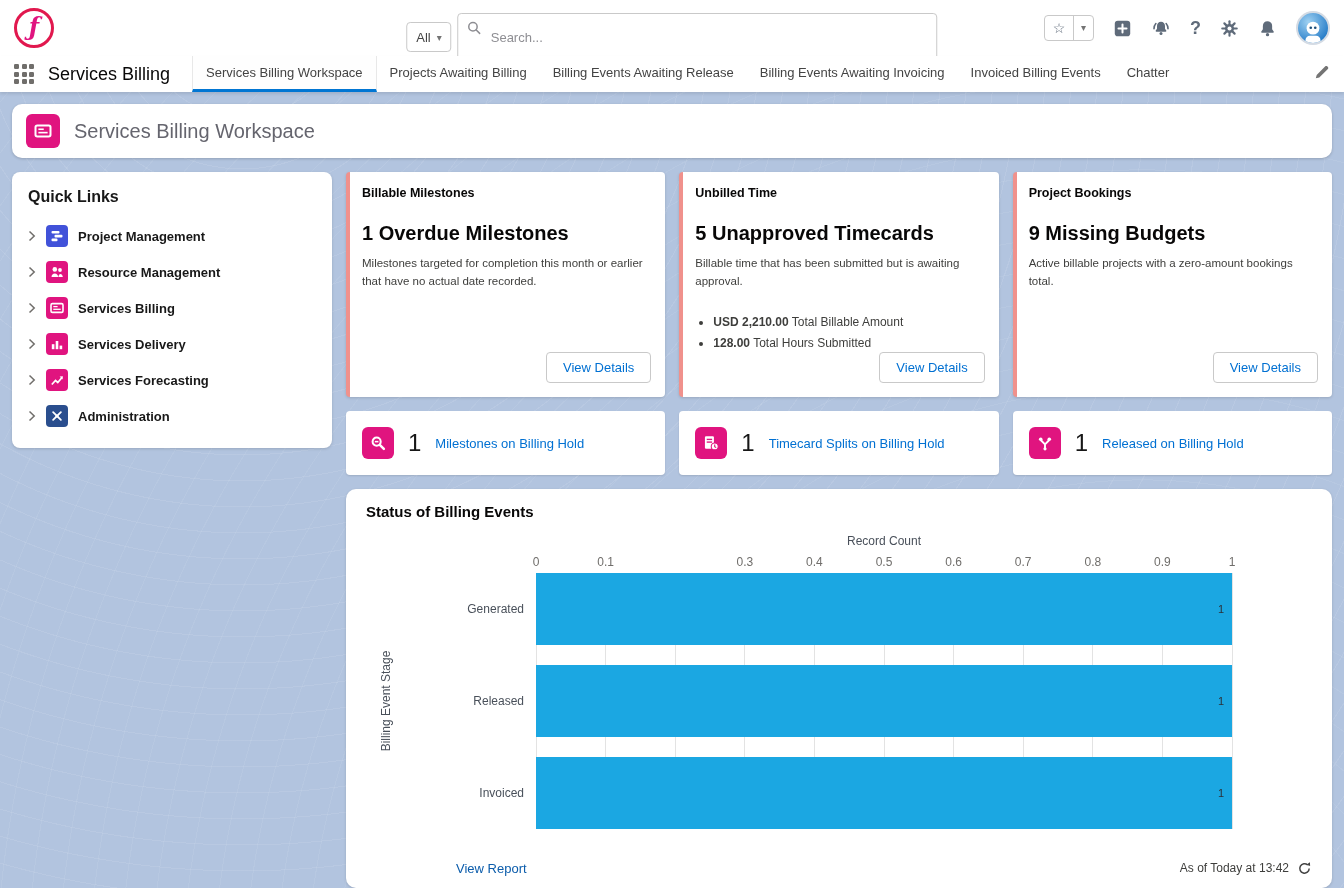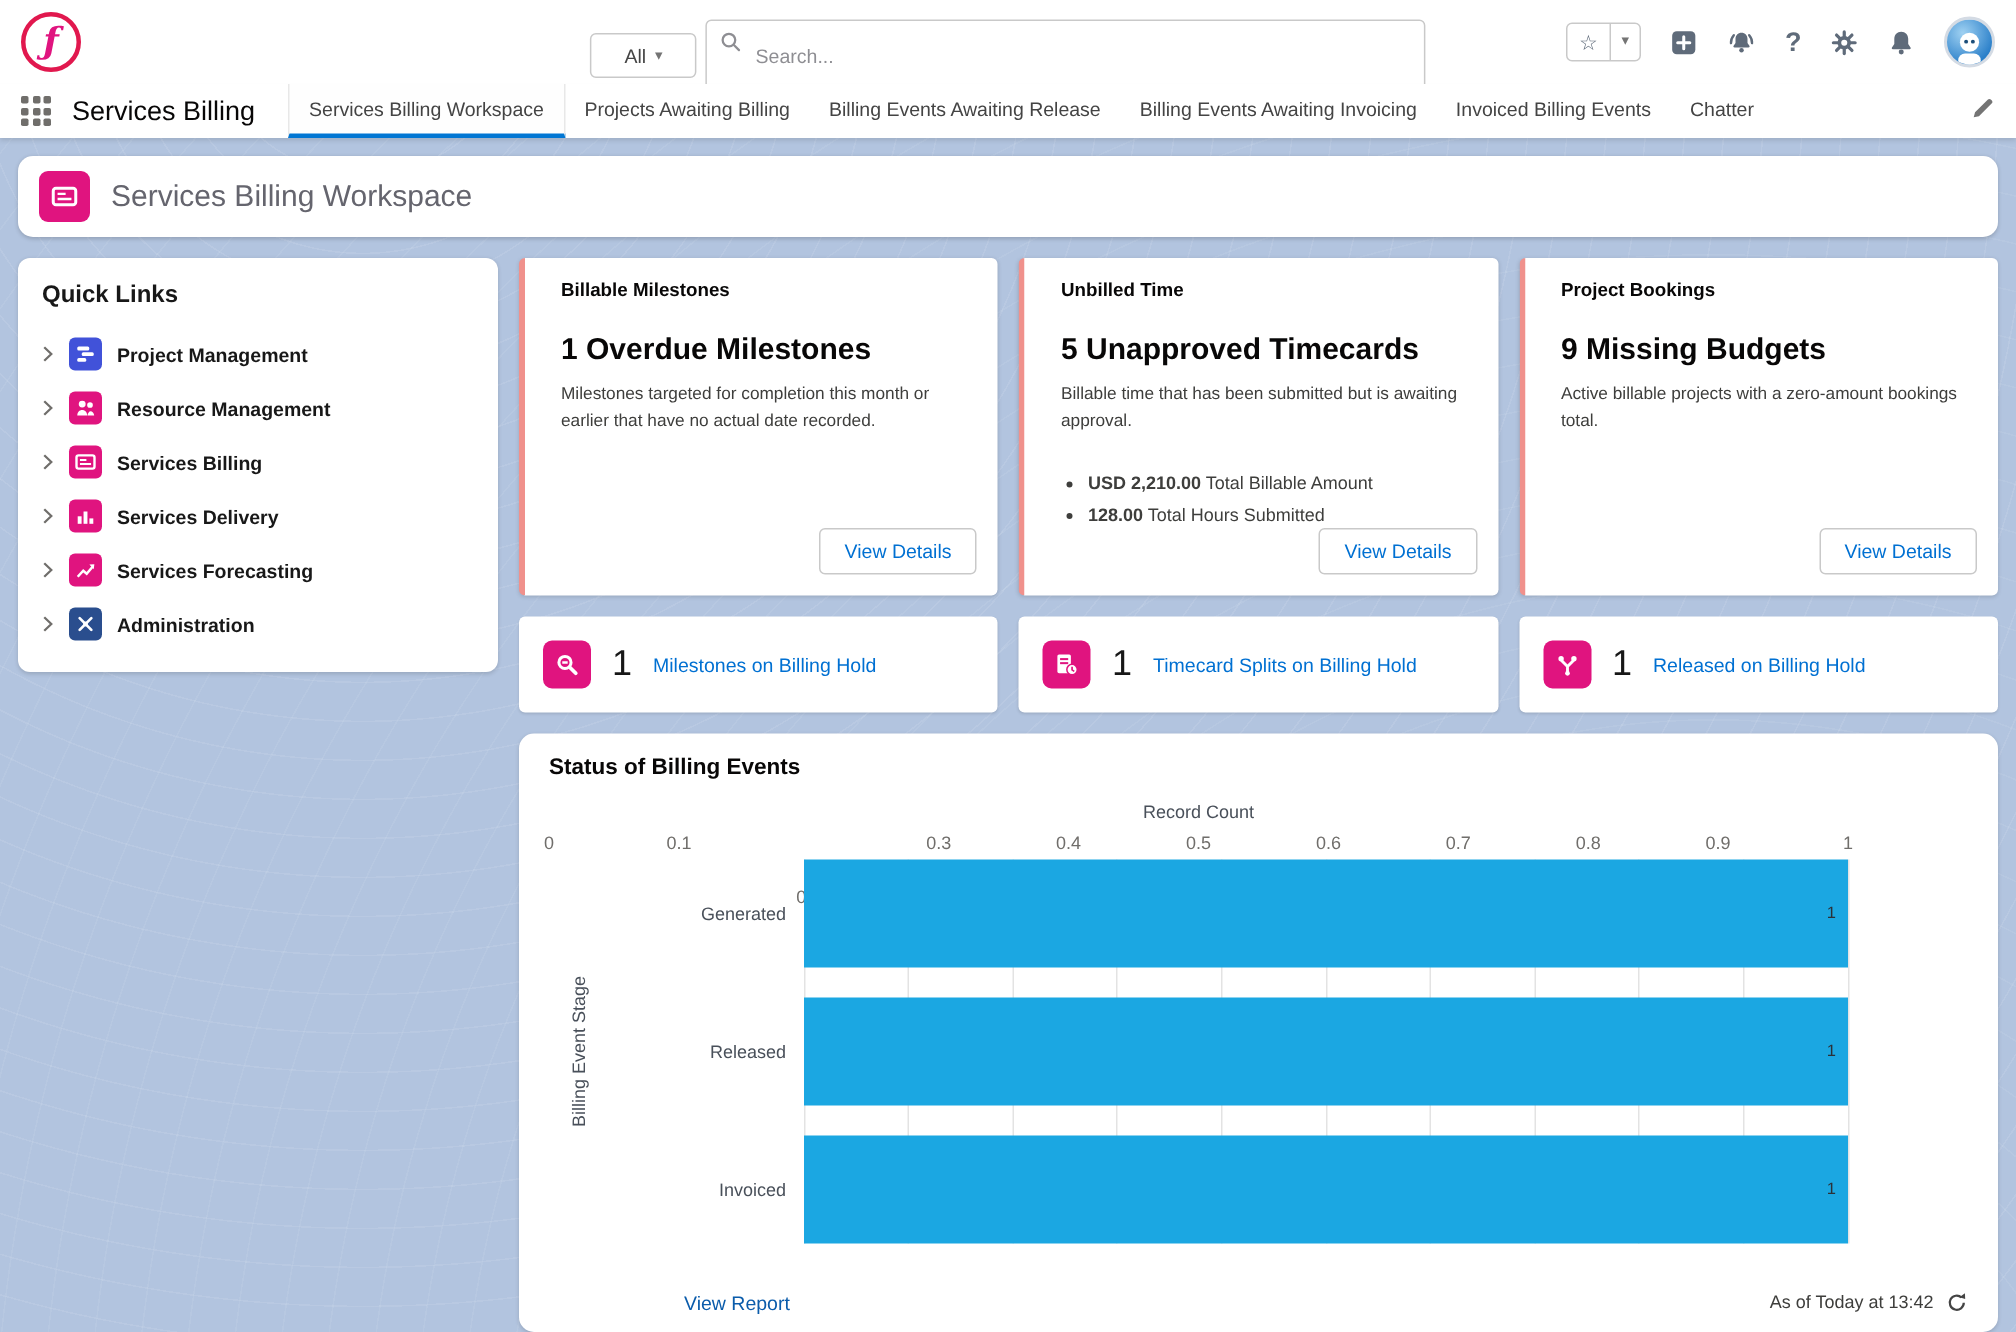--- a/index.html
+++ b/index.html
@@ -7,21 +7,21 @@
   body {
     font-family: "Liberation Sans", sans-serif;
     background:#fff; overflow:hidden; position:relative;
     -webkit-font-smoothing: antialiased;
   }
   
   .top-header { height:56px; background:#fff; display:flex; align-items:center; padding:0 14px; position:relative; }
   .logo-circle { width:40px; height:40px; border-radius:50%; border:3px solid #e1184e; display:flex; align-items:center; justify-content:center; }
   .logo-f { font-family:"DejaVu Serif", serif; font-style:italic; font-size:24px; color:#e0147f; font-weight:bold; line-height:1; margin-top:-2px;}
   .search-wrap { position:absolute; left:50%; transform:translateX(-50%); top:13px; display:flex; gap:6px; align-items:center; }
-  .scope-btn { height:30px; border:1px solid #c9c9c9; border-radius:4px; background:#fff; display:flex; align-items:center; gap:6px; padding:0 22px; font-size:13px; color:#444; cursor:pointer; }
+  .scope-btn { height:30px; border:1px solid #c9c9c9; border-radius:4px; background:#fff; display:flex; align-items:center; gap:6px; padding:0 9px; font-size:13px; color:#444; cursor:pointer; }
   .caret { font-size:10px; color:#747474; }
   .search-box { position:relative; width:480px; height:48px; }
   .search-box input { width:100%; height:100%; border:1px solid #c9c9c9; border-radius:4px; padding:0 10px 0 32px; font-size:13px; color:#444; outline:none; font-family:inherit;}
   .search-box input::placeholder { color:#8e8e93; }
   .search-mag { position:absolute; left:9px; top:7px; }
   .header-actions { margin-left:auto; display:flex; align-items:center; gap:19px; }
   .fav-group { display:flex; align-items:center; border:1px solid #c9c9c9; border-radius:4px; height:26px; }
   .fav-star { width:28px; text-align:center; font-size:14px; color:#5f6b7a; cursor:pointer; line-height:24px;}
   .fav-caret { width:20px; text-align:center; border-left:1px solid #c9c9c9; cursor:pointer; line-height:24px;}
   .hicon { cursor:pointer; display:flex; align-items:center; justify-content:center; }
@@ -50,36 +50,36 @@
   .content-row { display:flex; gap:14px; height:716px; }
   
   .quick-links-card { width:320px; min-width:320px; background:#fff; border-radius:8px; padding:14px 16px; box-shadow:0 1px 3px rgba(0,0,0,0.15); align-self:flex-start; }
   .ql-title { font-size:16px; color:#181818; margin:2px 0 12px; font-weight:bold; }
   .ql-item { display:flex; align-items:center; gap:10px; height:36px; cursor:pointer; }
   .ql-icon { width:22px; height:22px; border-radius:4px; display:flex; align-items:center; justify-content:center; flex:none;}
   .ql-label { font-size:13px; font-weight:bold; color:#181818; }
   
   .right-col { flex:1; min-width:0; display:flex; flex-direction:column; gap:14px; }
   .metrics-row { display:flex; gap:14px; }
-  .metric-card { flex:1; min-width:0; height:225px; background:#fff; border-radius:4px; border-left:4px solid #f0918c; box-shadow:0 1px 3px rgba(0,0,0,0.15); padding:14px 24px; position:relative; }
+  .metric-card { flex:1; min-width:0; height:225px; background:#fff; border-radius:4px; border-left:4px solid #f0918c; box-shadow:0 1px 3px rgba(0,0,0,0.15); padding:14px 12px; position:relative; }
   .mc-header { font-size:12.5px; font-weight:bold; color:#080707; }
   .mc-title { font-size:20px; font-weight:bold; color:#080707; margin-top:22px; }
   .mc-desc { font-size:11.5px; color:#3e3e3c; margin-top:10px; line-height:1.55; max-width:300px; }
   .mc-bullets { margin:24px 0 0 18px; font-size:12px; color:#3e3e3c; }
   .mc-bullets li { margin-bottom:7px; }
   .view-details-btn { position:absolute; right:14px; bottom:14px; background:#fff; border:1px solid #c9c9c9; border-radius:4px; color:#0070d2; font-size:13px; padding:7px 16px; cursor:pointer; font-family:inherit;}
   .holds-row { display:flex; gap:14px; }
   .hold-card { flex:1; min-width:0; height:64px; background:#fff; border-radius:4px; box-shadow:0 1px 2px rgba(0,0,0,0.12); display:flex; align-items:center; gap:14px; padding:0 16px; }
   .hold-icon { width:32px; height:32px; border-radius:6px; background:#e0147f; display:flex; align-items:center; justify-content:center; flex:none;}
   .hold-count { font-size:24px; color:#171717; }
   .hold-link { font-size:13px; color:#0070d2; cursor:pointer; }
   
   .chart-card { flex:1; background:#fff; border-radius:10px; box-shadow:0 1px 3px rgba(0,0,0,0.15); padding:14px 20px 12px; display:flex; flex-direction:column; min-height:0; }
   .chart-title { font-size:15px; font-weight:bold; color:#080707; }
-  .chart-head { display:flex; margin-top:14px;flex-direction:column; }
+  .chart-head { display:flex; margin-top:14px; }
   .head-spacer { width:170px; flex:none; }
   .head-plot { flex:1; margin-right:80px; position:relative; }
   .xaxis-title { text-align:center; font-size:12px; color:#49505a; margin-bottom:7px; }
   .tick-row { position:relative; height:16px; }
   .tick-label { position:absolute; top:0; transform:translateX(-50%); font-size:12px; color:#706e6b; }
   .chart-body { display:flex; margin-top:2px; }
   .ylabel-col { width:40px; flex:none; position:relative; }
   .ylabel { position:absolute; left:50%; top:50%; transform:translate(-50%,-50%) rotate(-90deg); white-space:nowrap; font-size:12px; color:#49505a; }
   .cat-col { width:130px; flex:none; display:flex; flex-direction:column; gap:20px; }
   .cat-label { height:72px; display:flex; align-items:center; justify-content:flex-end; padding-right:12px; font-size:12px; color:#49505a; }

